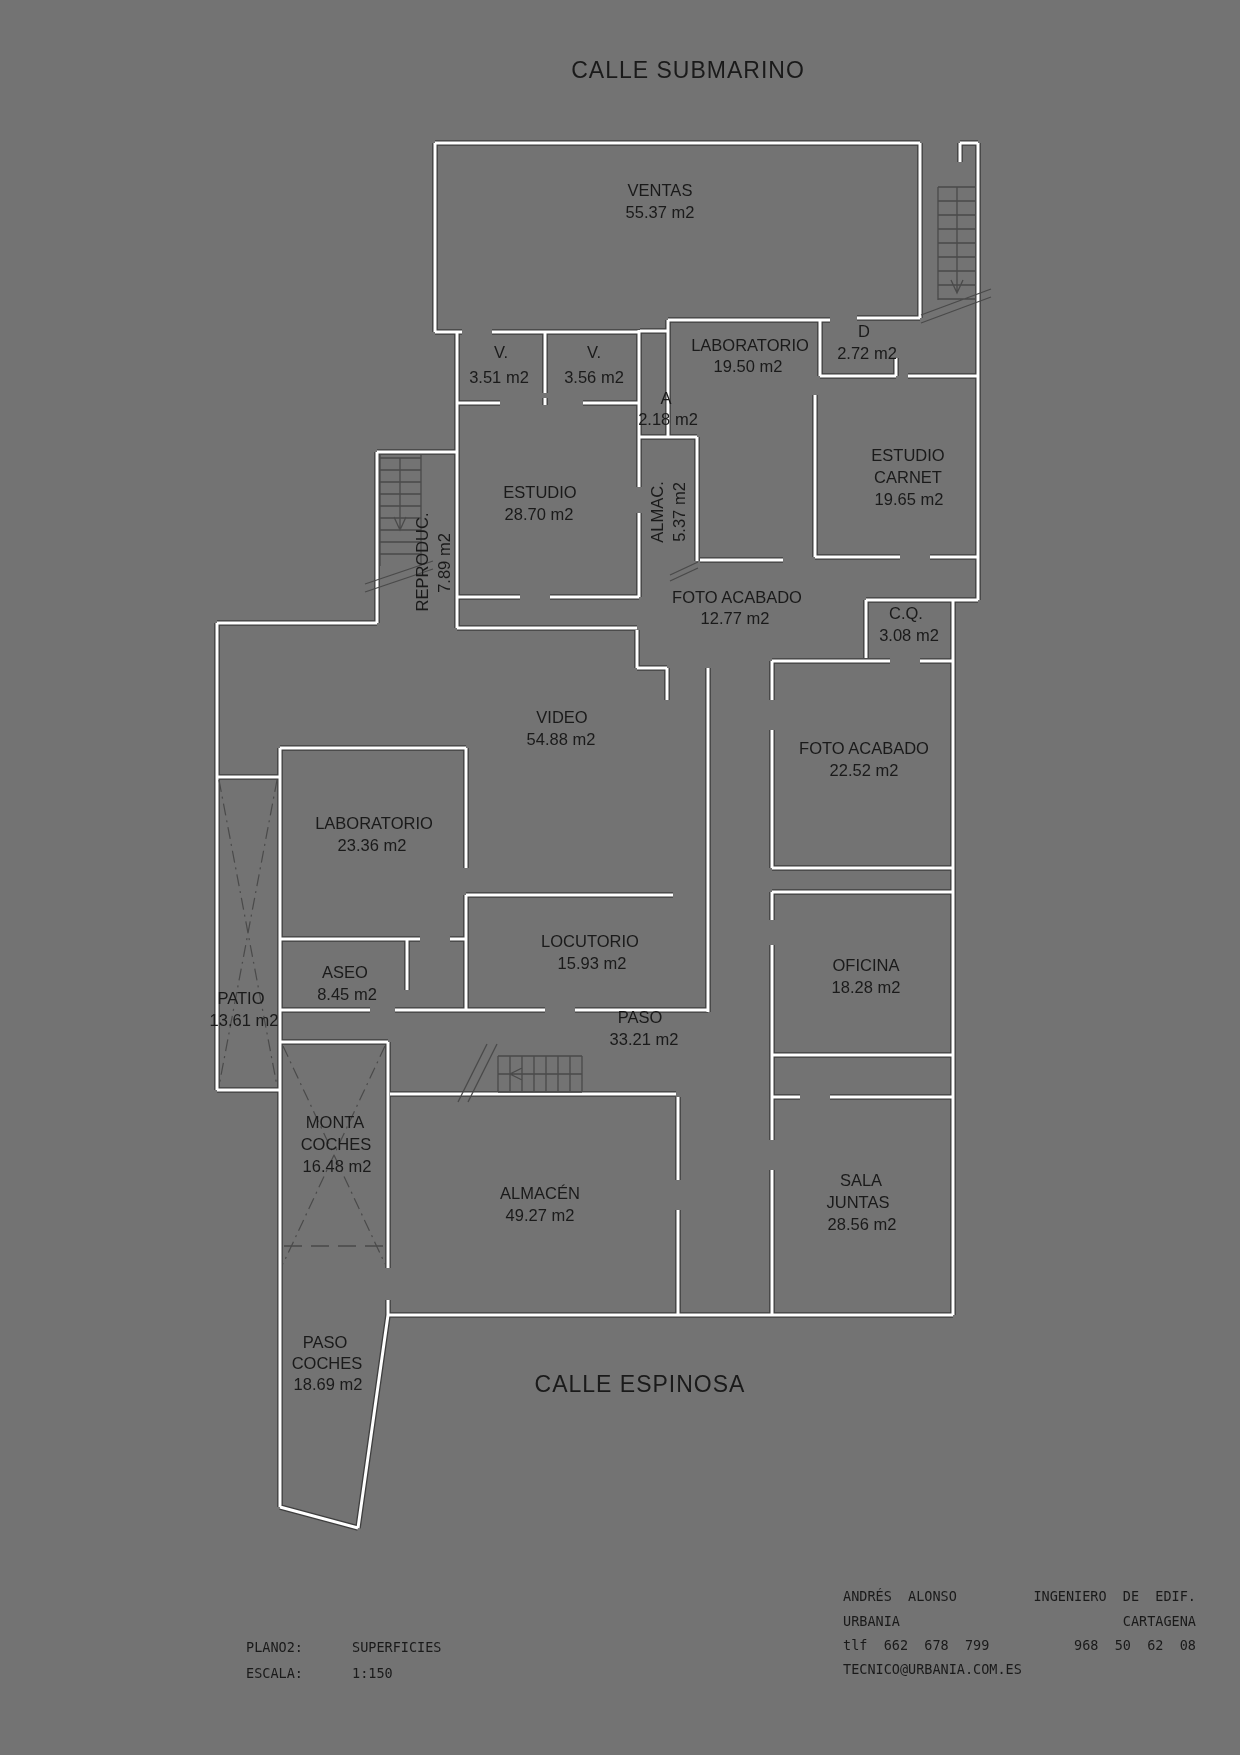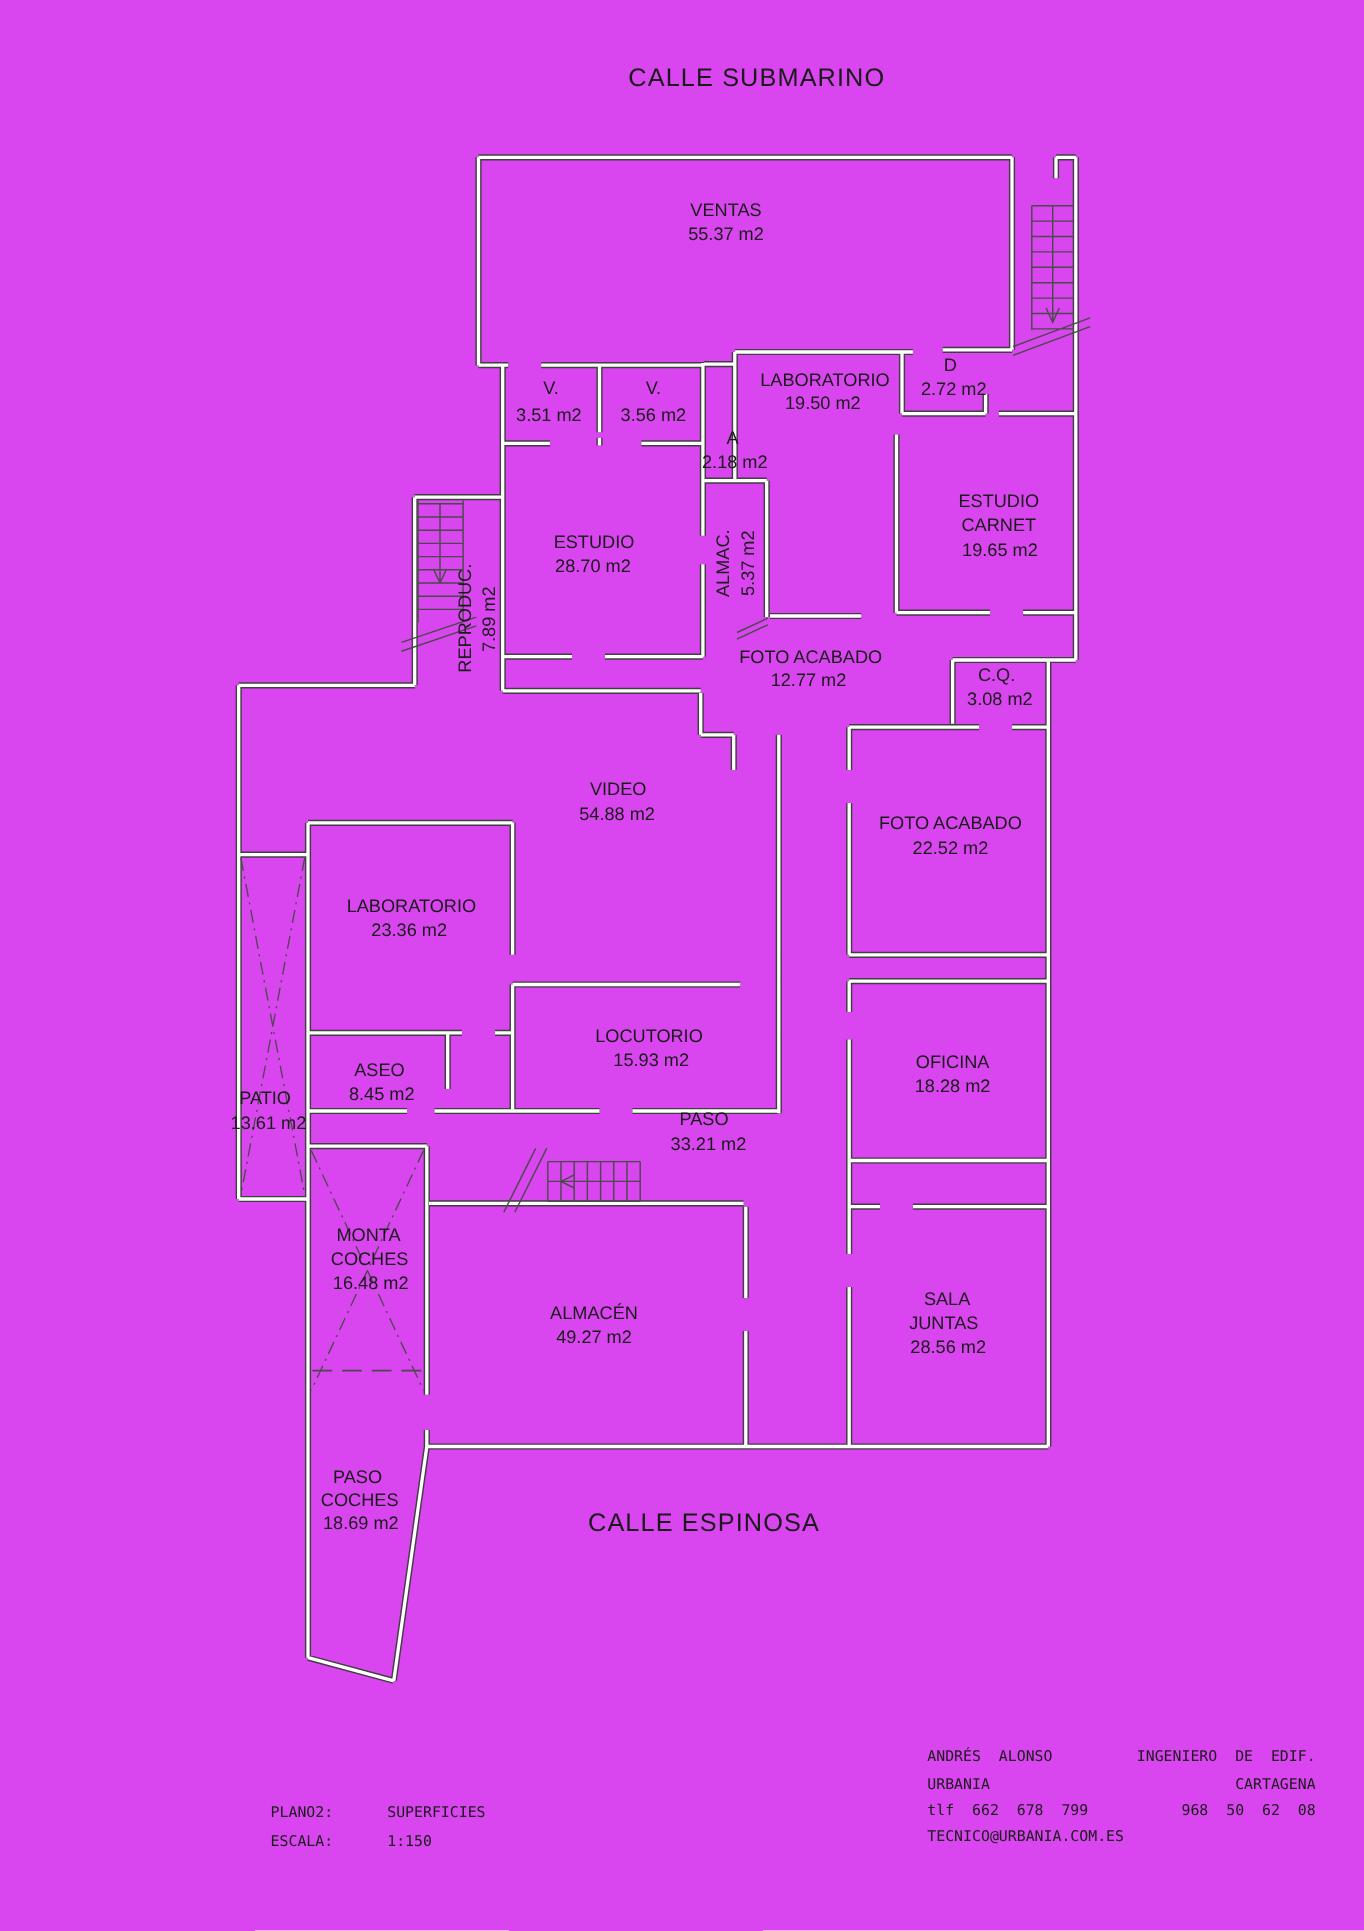--- a/index.html
+++ b/index.html
@@ -1,16 +1,16 @@
 <!DOCTYPE html>
 <html><head>
 <meta charset="utf-8">
 <style>
   html,body{margin:0;padding:0;background:#ffffff;}
-  .page{width:1240px;height:1755px;position:relative;background:#d946ef;overflow:hidden;}
+  .page{width:1240px;height:1755px;position:relative;background:#737373;overflow:hidden;}
   svg{display:block;}
   .wall-outer{fill:none;stroke:#3f3f3f;stroke-width:5.6;stroke-linecap:butt;}
   .wall-inner{fill:none;stroke:#ffffff;stroke-width:3.0;stroke-linecap:butt;}
   .thin{fill:none;stroke:#4a4a4a;stroke-width:1.3;}
   .dashdot{fill:none;stroke:#4a4a4a;stroke-width:1.2;stroke-dasharray:12 5 2 5;}
   .dashed{fill:none;stroke:#4a4a4a;stroke-width:1.6;stroke-dasharray:18 9;}
   text{fill:#1a1a1a;font-family:"Liberation Sans",sans-serif;}
   .rm{font-size:16.5px;text-anchor:middle;}
   .street{font-size:23px;text-anchor:middle;letter-spacing:1px;}
   .cad{font-family:"DejaVu Sans Mono",monospace;font-size:13.5px;text-anchor:start;}

